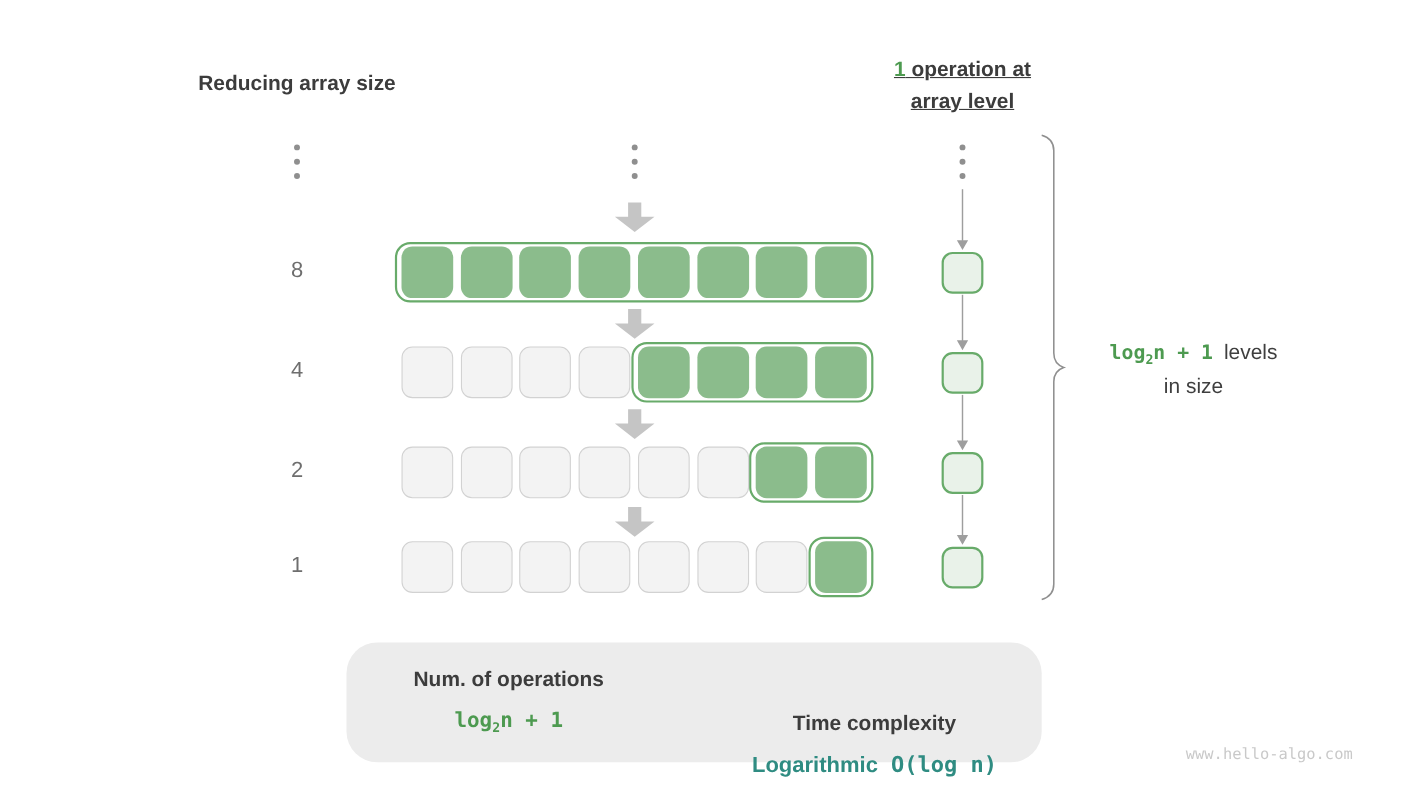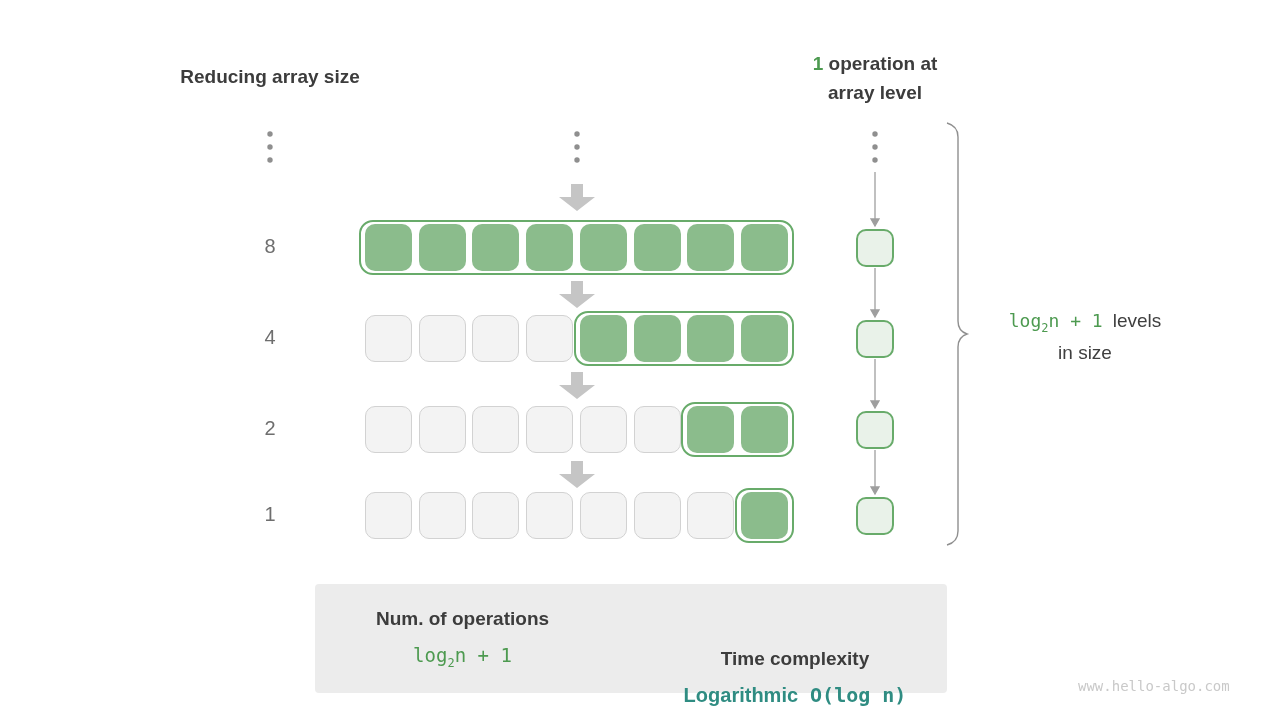--- a/index.html
+++ b/index.html
@@ -17,36 +17,36 @@
   .sub{font-size:19px;color:var(--ink-soft);}
   .green{color:var(--green-text);}
   .mono{font-family:"DejaVu Sans Mono",monospace;}
   .row-label{font-size:20px;color:var(--label-gray);width:40px;text-align:center;}
   .cell{position:absolute;width:47px;height:47px;border-radius:10px;}
   .cell.active{background:var(--green-fill);}
   .cell.empty{background:var(--cell-gray);border:1.5px solid var(--cell-gray-border);}
   .active-wrap{position:absolute;height:55px;background:#ffffff;border:2px solid var(--green-border);border-radius:14px;}
   .op-box{position:absolute;width:38px;height:38px;border:2px solid var(--green-border);border-radius:10px;background:var(--green-light);}
   .brace-text{font-size:19px;color:#3f3f3f;line-height:1.6;}
-  .formula{font-family:"DejaVu Sans Mono",monospace;font-weight:normal;color:var(--green-text);font-size:18px;}
+  .formula{font-family:"DejaVu Sans Mono",monospace;font-weight:bold;color:var(--green-text);font-size:18px;}
   .formula sub{font-size:12px;}
-  .panel{left:315px;top:584px;width:632px;height:109px;background:var(--panel-gray);border-radius:4px;}
+  .panel{left:315px;top:584px;width:632px;height:109px;background:var(--panel-gray);border-radius:28px;}
   .panel-title{font-size:19px;font-weight:bold;color:var(--ink);}
   .teal-val{font-size:20px;font-weight:bold;color:var(--teal);}
   .watermark{font-family:"DejaVu Sans Mono",monospace;font-size:14px;color:var(--watermark);}
 </style>
 </head>
 <body>
 
 <div class="abs hdr center" style="left:120px;top:63px;width:300px;">Reducing array size</div>
 
 <div class="abs center" style="left:402px;top:45px;width:350px;">
 </div>
 
-<div class="abs center" style="left:775px;top:50px;width:200px;line-height:1.5;">
+<div class="abs center" style="left:775px;top:50px;width:200px;line-height:1.5;text-decoration:underline;">
   <div><span class="hdr green">1</span><span class="hdr"> operation at</span></div>
   <div class="hdr">array level</div>
 </div>
 
 <svg class="abs" style="left:0;top:0;" width="1280" height="720" viewBox="0 0 1280 720">
 
   <g fill="#8f8f8f">
     <circle cx="270" cy="134" r="2.7"></circle>
       <circle cx="270" cy="147" r="2.7"></circle>
       <circle cx="270" cy="160" r="2.7"></circle>

